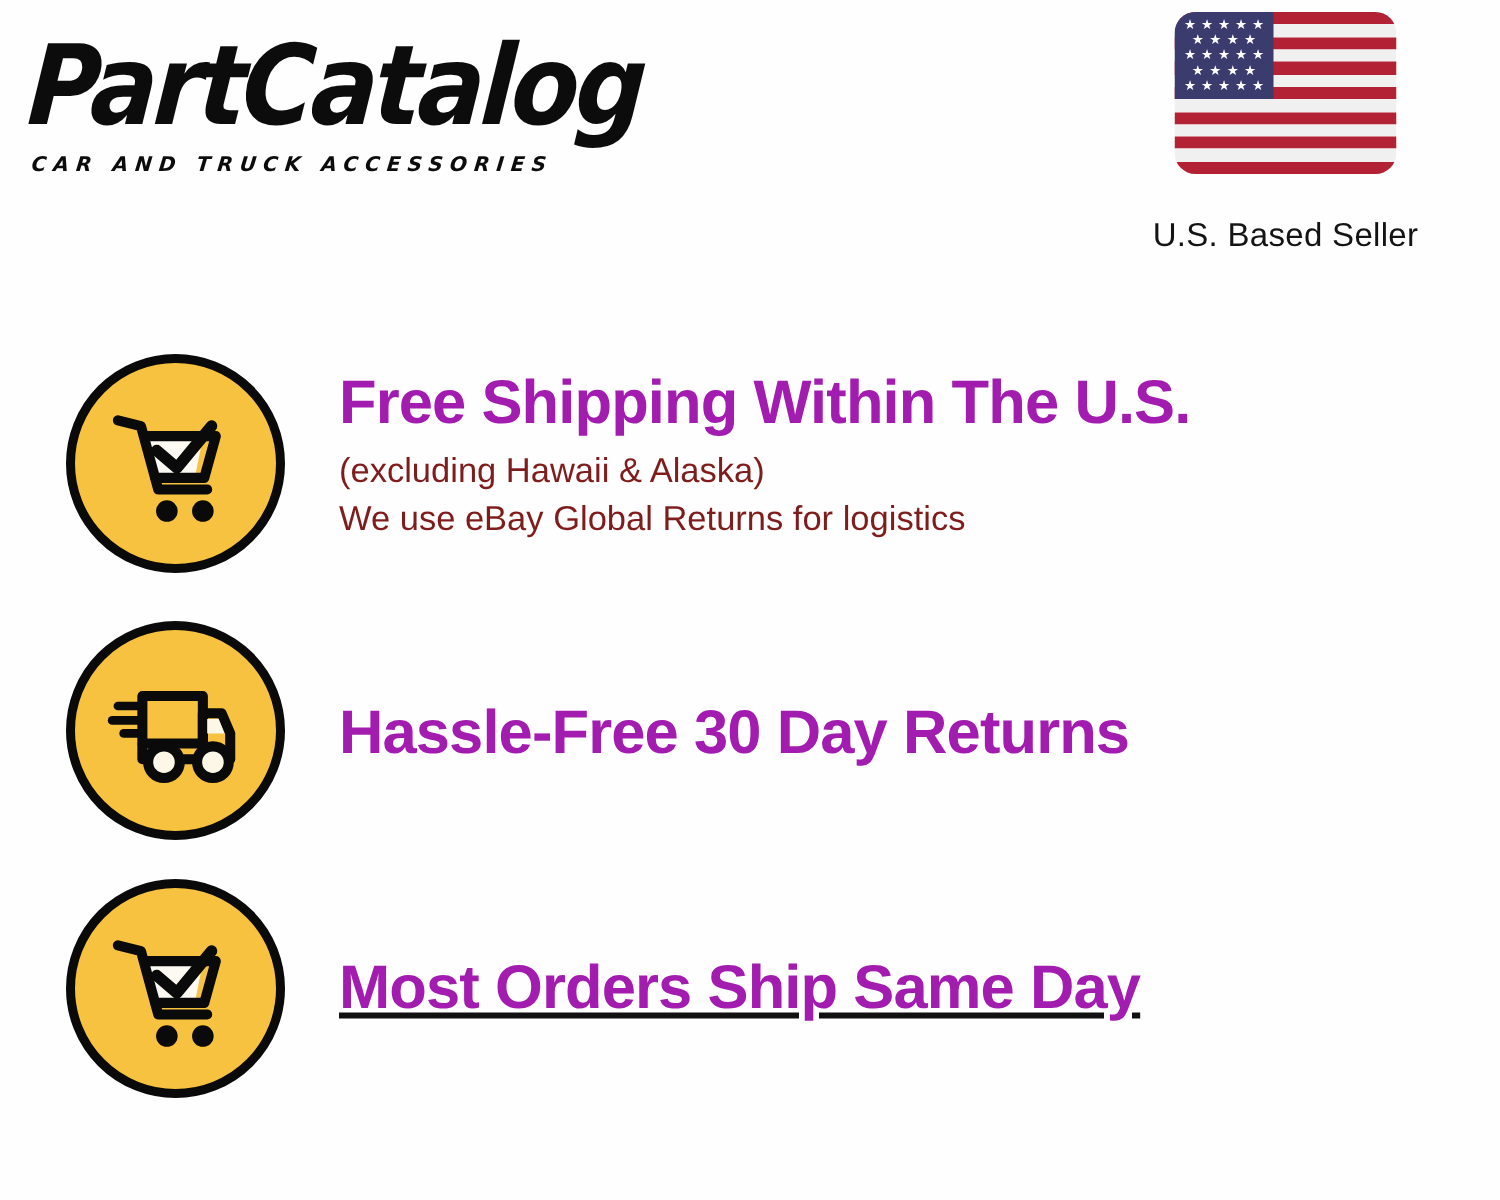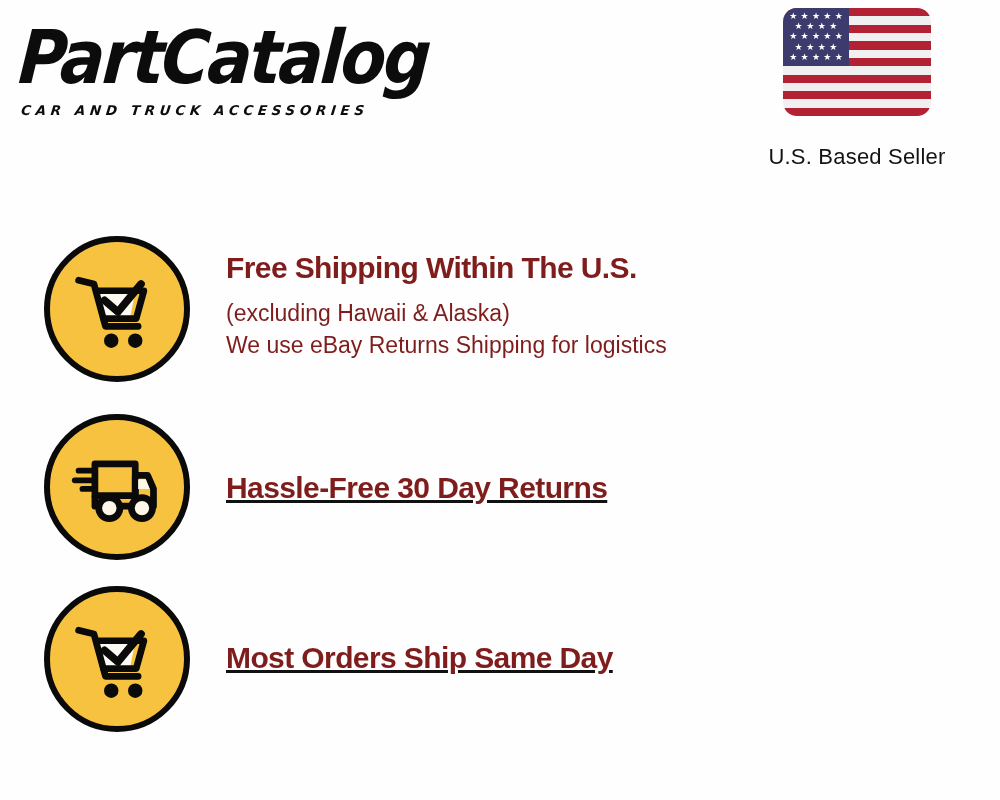--- a/index.html
+++ b/index.html
@@ -149,42 +149,42 @@
     top: 50%;
     transform: translate(-50%, -50%);
     width: 96px;
     height: 96px;
   }
   .feature-text {
     flex: 1 1 auto;
     padding-left: 36px;
   }
   .feature-title {
-    font-size: 30px;
+    font-size: 41px;
     line-height: 48px;
     font-weight: 700;
     letter-spacing: -0.6px;
-    color: #7f1d1d;
+    color: #a21caf;
     white-space: nowrap;
   }
   .feature-sub {
     margin-top: 6px;
     font-size: 23px;
     line-height: 30px;
     font-weight: 400;
     color: #7f1d1d;
   }
   .feature-sub.bold {
     font-weight: 700;
     margin-top: 16px;
   }
   .feature-sub.tight { margin-top: 2px; }
 
   .row-1 { height: 178px; }
-  .row-2 { height: 172px; text-decoration: underline; }
+  .row-2 { height: 172px; }
   .row-3 { height: 160px; text-decoration: underline; }
 
   .row-1 .feature-text { padding-top: 8px; }
   .row-2 .feature-text { padding-top: 50px; }
   .row-3 .feature-text { padding-top: 48px; }
   .row-2 .icon-badge { margin-top: 0; }
   .row-3 .icon-badge { margin-top: 0; }
 </style>
 </head>
 <body>
@@ -261,21 +261,21 @@
           <path d="M10 20 L26 24 L38 68 L72 68" fill="none" stroke="#0a0a0a" stroke-width="7" stroke-linecap="round" stroke-linejoin="round"></path>
           <path d="M29 31 L78 31 L70 60 L36 60" fill="none" stroke="#0a0a0a" stroke-width="7" stroke-linecap="round" stroke-linejoin="round"></path>
           <path d="M37 41 L51 53 L75 24" fill="none" stroke="#0a0a0a" stroke-width="8" stroke-linecap="round" stroke-linejoin="round"></path>
           <circle cx="44" cy="83" r="7.5" fill="#0a0a0a"></circle>
           <circle cx="69" cy="83" r="7.5" fill="#0a0a0a"></circle>
         </svg>
       </div>
       <div class="feature-text">
         <div class="feature-title">Free Shipping Within The U.S.</div>
         <div class="feature-sub">(excluding Hawaii &amp; Alaska)</div>
-        <div class="feature-sub tight">We use eBay Returns Shipping for logistics</div>
+        <div class="feature-sub tight">We use eBay Global Returns for logistics</div>
       </div>
     </div>
 
     <div class="feature-row row-2">
       <div class="icon-badge">
         <svg viewBox="0 0 100 100" xmlns="http://www.w3.org/2000/svg">
           <rect x="27" y="26" width="42" height="33" fill="none" stroke="#0a0a0a" stroke-width="7" stroke-linejoin="round"></rect>
           <path d="M69 38 L82 38 L88 52 L88 70 L69 70 Z" fill="none" stroke="#0a0a0a" stroke-width="7" stroke-linejoin="round"></path>
           <polygon points="72,42 80,42 84,52 72,52" fill="#fcf7e6"></polygon>
           <path d="M27 59 L27 70 L88 70" fill="none" stroke="#0a0a0a" stroke-width="7" stroke-linejoin="round"></path>

